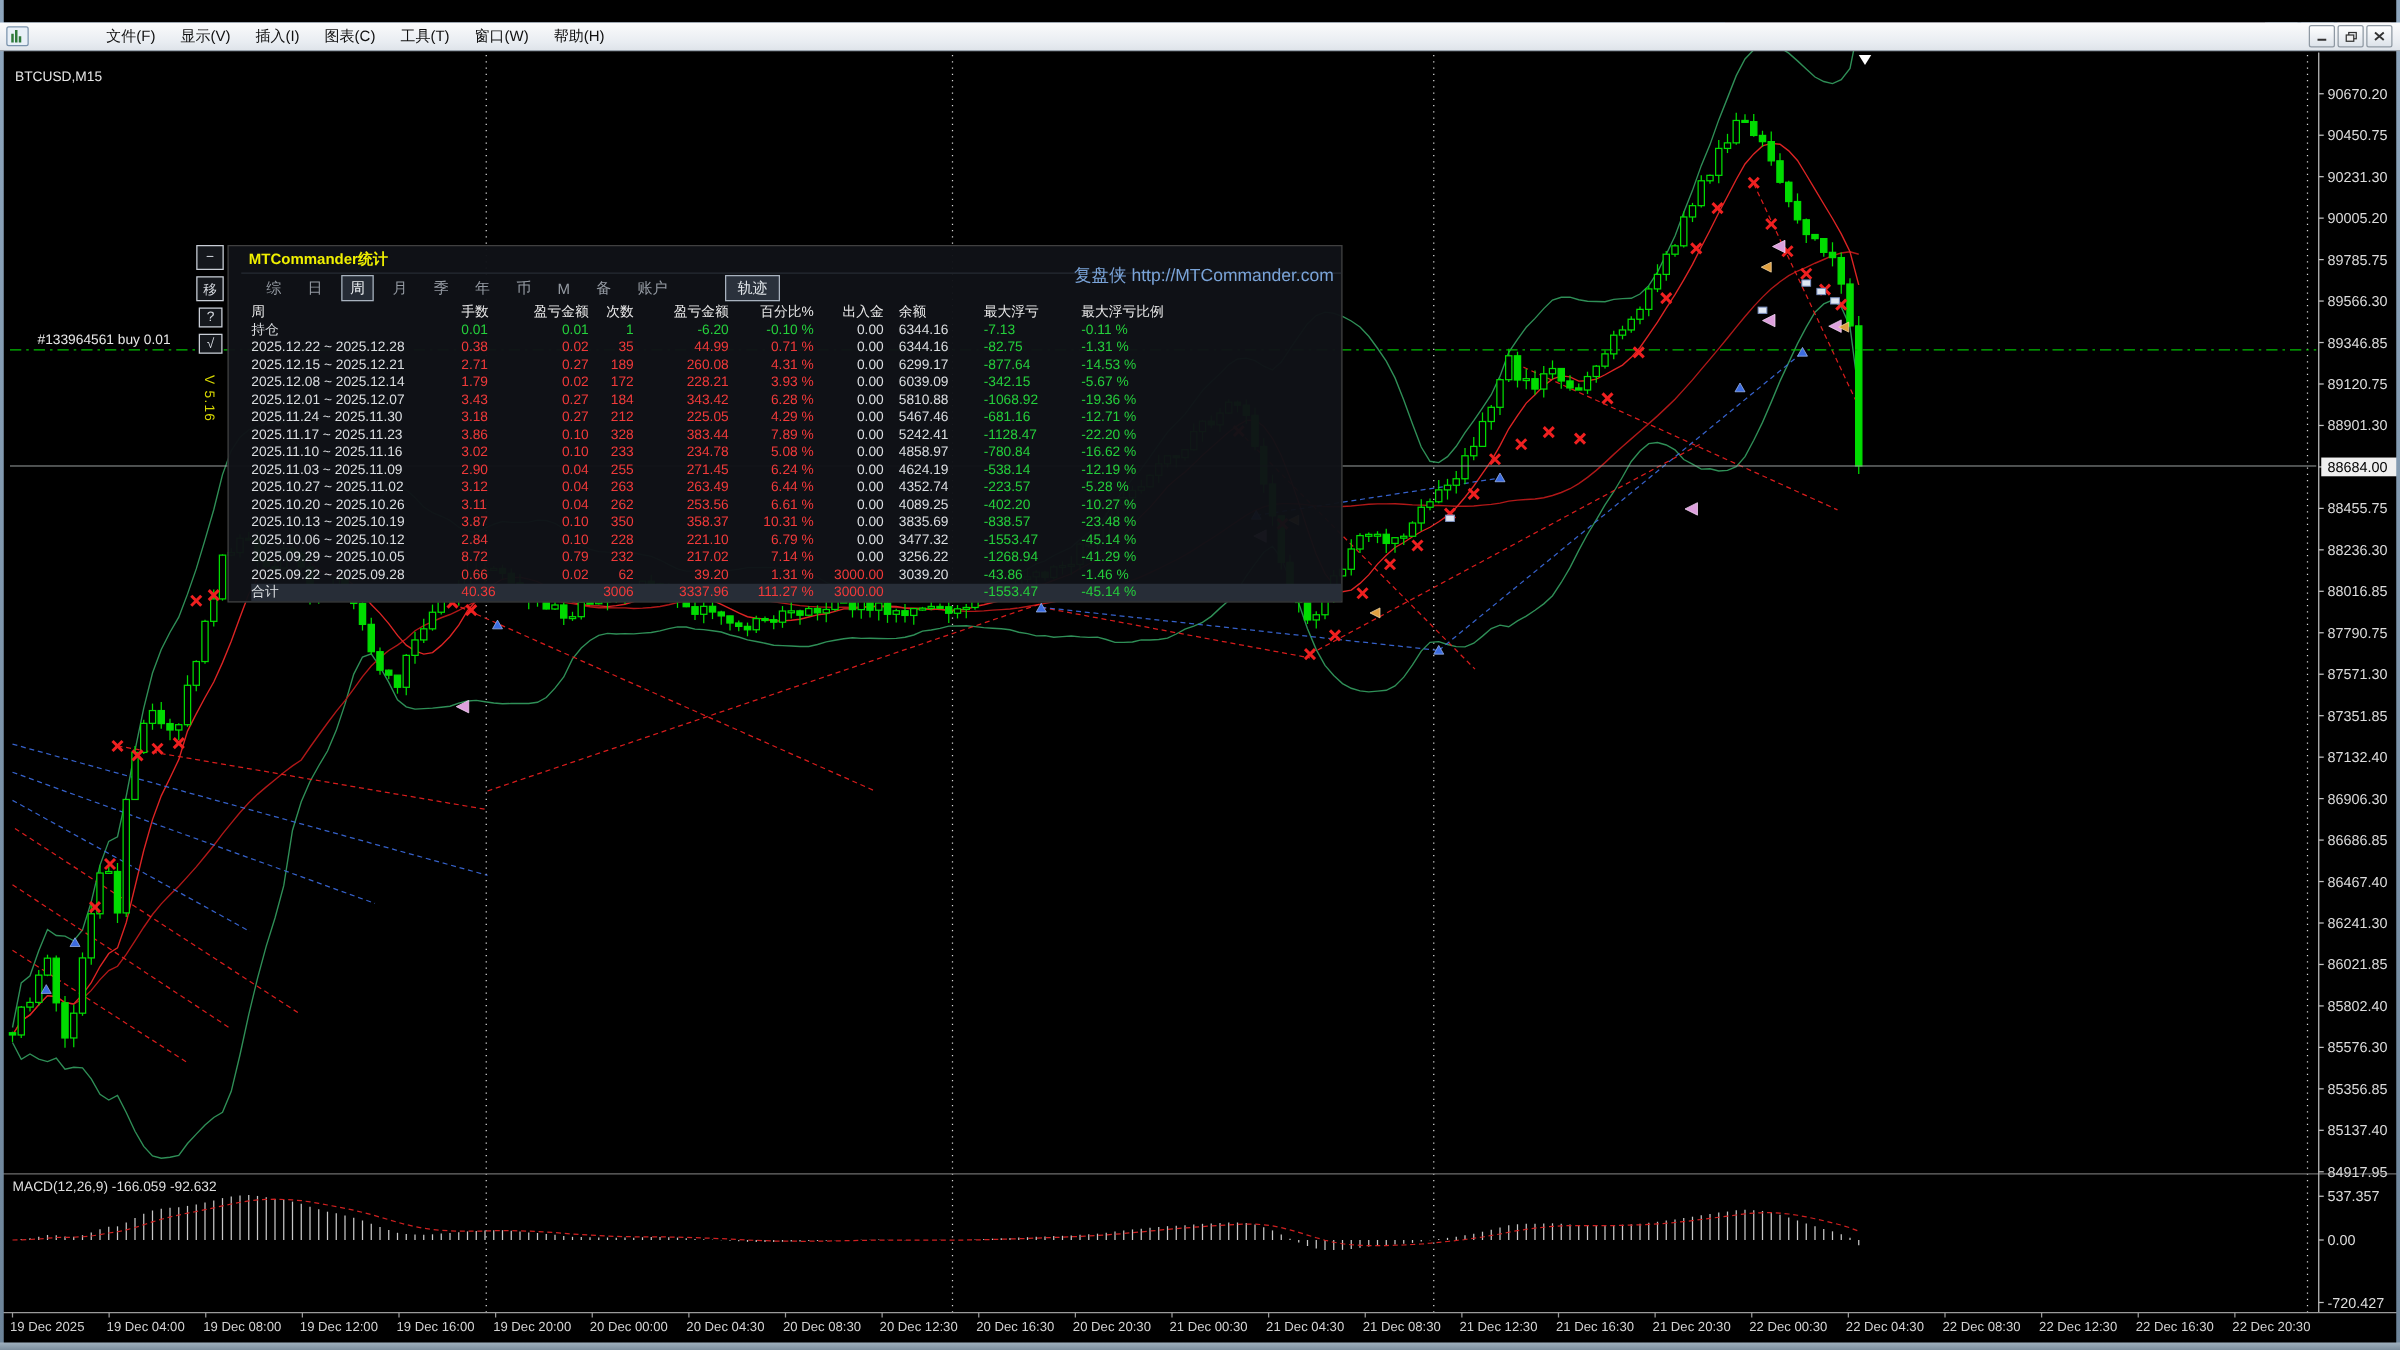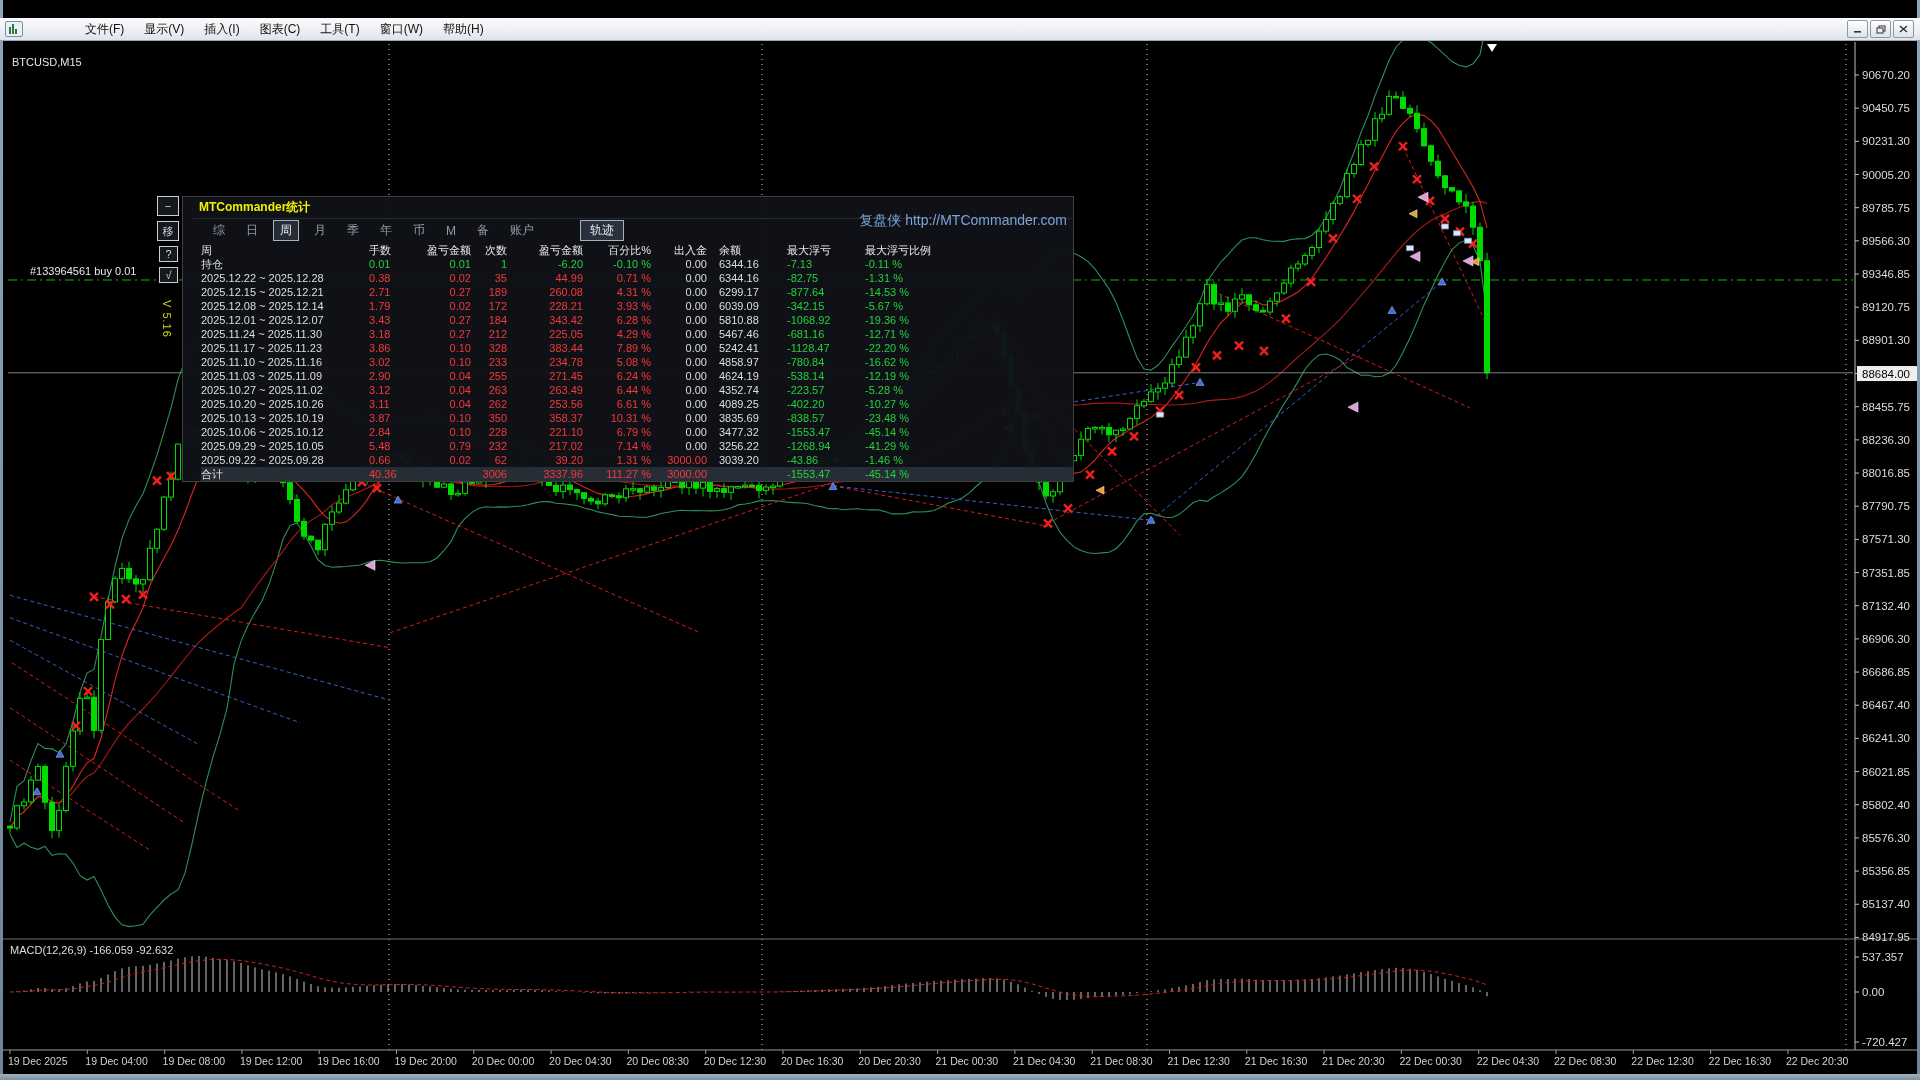--- a/index.html
+++ b/index.html
@@ -1199,21 +1199,21 @@
           <span class="c4 cr">228</span>
           <span class="c5 cr">221.10</span>
           <span class="c6 cr">6.79 %</span>
           <span class="c7 cw">0.00</span>
           <span class="c8 cw">3477.32</span>
           <span class="c9 cg">-1553.47</span>
           <span class="c10 cg">-45.14 %</span>
         </div>
         <div class="sp-row ">
           <span class="c1 cw">2025.09.29 ~ 2025.10.05</span>
-          <span class="c2 cr">5.48</span>
+          <span class="c2 cr">8.72</span>
           <span class="c3 cr">0.79</span>
           <span class="c4 cr">232</span>
           <span class="c5 cr">217.02</span>
           <span class="c6 cr">7.14 %</span>
           <span class="c7 cw">0.00</span>
           <span class="c8 cw">3256.22</span>
           <span class="c9 cg">-1268.94</span>
           <span class="c10 cg">-41.29 %</span>
         </div>
         <div class="sp-row ">

